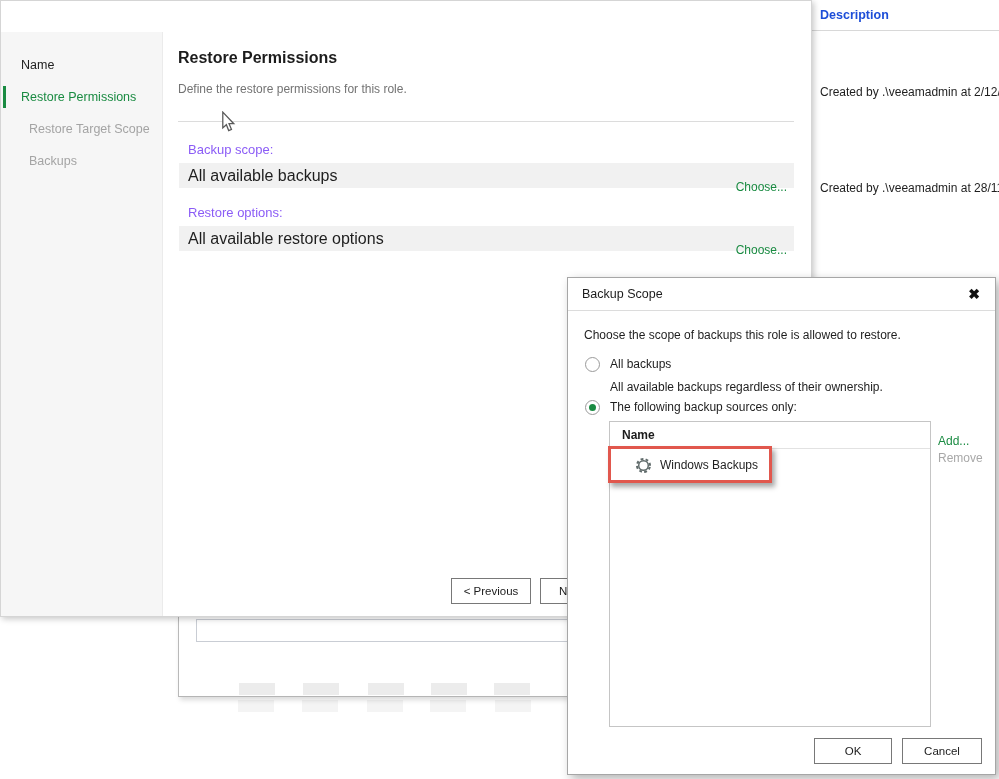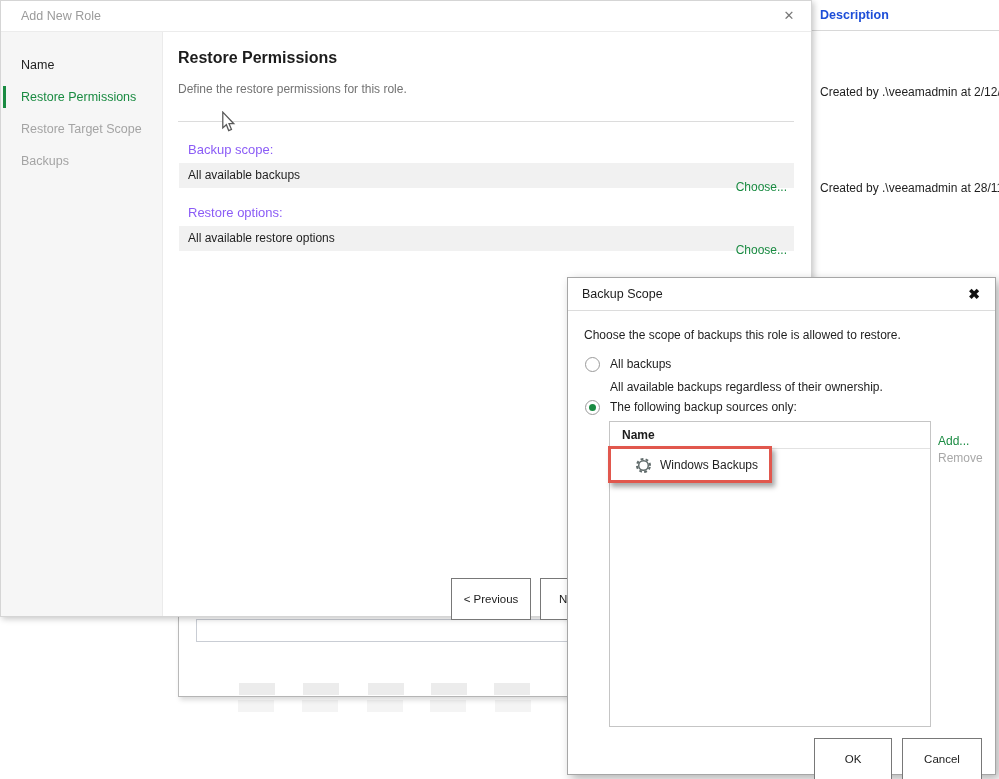--- a/index.html
+++ b/index.html
@@ -30,33 +30,33 @@
     border-bottom:1px solid #ececec; background:#fff; }
   #wizard .titlebar .title { position:absolute; left:20px; top:0; line-height:30px;
     font-size:12.5px; color:#9b9b9b; }
   #wizard .titlebar .close { position:absolute; right:12px; top:0; width:20px; height:30px;
     line-height:30px; text-align:center; font-size:13px; color:#787878; cursor:default; }
   #wizard .sidebar { position:absolute; left:0; top:31px; width:162px; height:584px;
     background:#f6f6f6; border-right:1px solid #ebebeb; padding-top:17px; }
   .side-item { position:relative; height:32px; line-height:32px; padding-left:20px;
     font-size:12.5px; color:#222; }
   .side-item.active { color:#1a8b42; }
-  .side-item.pending { color:#a4a4a4; }
+  .side-item.pending { color:#a4a4a4;margin-left:8px; }
   .side-item.active .bar { position:absolute; left:2px; top:5px; width:3px; height:22px; background:#1a8b42; }
 
   #wizard .h1 { position:absolute; left:177px; top:48px; font-size:16px; font-weight:600; color:#1c1c1c; }
   #wizard .sub { position:absolute; left:177px; top:81px; font-size:12px; color:#737373; }
   #wizard .divider { position:absolute; left:177px; top:120px; width:616px; height:1px; background:#dcdcdc; }
   .field-label { position:absolute; left:178px; font-size:13px; color:#8b5cf6;margin-left:9px; }
   .field-row { position:absolute; left:178px; width:615px; height:25px; background:#f1f1f1; }
-  .field-row .val { position:absolute; left:9px; top:0; line-height:25px; font-size:12px; color:#1e1e1e; }
+  .field-row .val { position:absolute; left:9px; top:0; line-height:25px; font-size:16px; color:#1e1e1e; }
   .link { color:#1a8b42; font-size:12px; cursor:pointer;margin-top:12px; }
   .field-row .link { position:absolute; right:7px; top:0; line-height:25px; }
 
-  .btn { position:absolute; height:42px; background:#fff; border:1px solid #787878;
+  .btn { position:absolute; height:26px; background:#fff; border:1px solid #787878;
     font-size:11.5px; color:#1c1c1c; text-align:center; line-height:22px; cursor:pointer; }
   #prev-btn { left:450px; top:577px; width:80px; }
   #next-btn { left:539px; top:577px; width:80px; text-align:left; padding-left:18px; }
 
   #cursor { left:219px; top:111px; z-index:6; }
 
   
   #dialog { left:567px; top:277px; width:429px; height:498px; background:#fff;
     border:1px solid #a6a6a6; box-shadow:4px 4px 10px rgba(0,0,0,0.3); z-index:5; }
   #dialog .titlebar { position:absolute; left:0; top:0; width:100%; height:33px;
@@ -108,24 +108,20 @@
   <div class="ghost-btn" style="left:252px;top:67px;"></div>
   <div class="ghost-btn" style="left:315px;top:67px;"></div>
 </div>
 <div class="abs ghost-btn2" style="left:238px;top:700px;"></div>
 <div class="abs ghost-btn2" style="left:302px;top:700px;"></div>
 <div class="abs ghost-btn2" style="left:367px;top:700px;"></div>
 <div class="abs ghost-btn2" style="left:430px;top:700px;"></div>
 <div class="abs ghost-btn2" style="left:495px;top:700px;"></div>
 
 <div class="abs" id="wizard">
-  <div class="titlebar">
-    <span class="title">Add New Role</span>
-    <span class="close">✕</span>
-  </div>
   <div class="sidebar">
     <div class="side-item">
       <span>Name</span>
     </div>
     <div class="side-item active">
       <span class="bar"></span>
       <span>Restore Permissions</span>
     </div>
     <div class="side-item pending">
       <span>Restore Target Scope</span>

